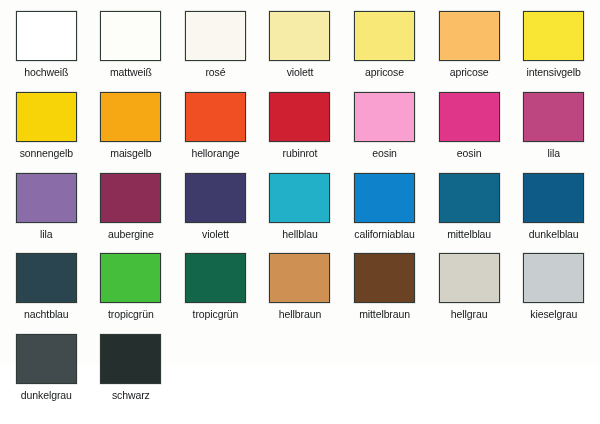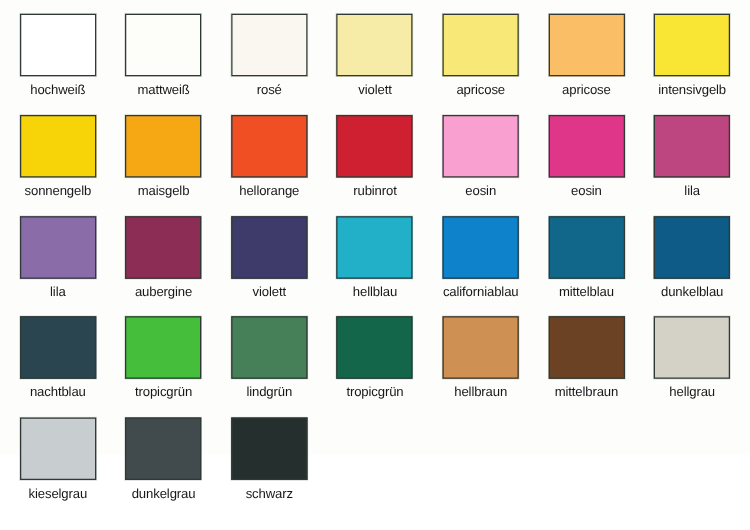--- a/index.html
+++ b/index.html
@@ -150,24 +150,20 @@
       </div>
       <div class="swatch-cell">
         <div class="swatch-chip" style="background-color: rgb(42, 68, 80);"></div>
         <div class="swatch-label">nachtblau</div>
       </div>
       <div class="swatch-cell">
         <div class="swatch-chip" style="background-color: rgb(69, 190, 59);"></div>
         <div class="swatch-label">tropicgrün</div>
       </div>
       <div class="swatch-cell">
-        <div class="swatch-chip" style="background-color: rgb(70, 128, 88);"></div>
-        <div class="swatch-label">lindgrün</div>
-      </div>
-      <div class="swatch-cell">
         <div class="swatch-chip" style="background-color: rgb(19, 102, 74);"></div>
         <div class="swatch-label">tropicgrün</div>
       </div>
       <div class="swatch-cell">
         <div class="swatch-chip" style="background-color: rgb(206, 144, 83);"></div>
         <div class="swatch-label">hellbraun</div>
       </div>
       <div class="swatch-cell">
         <div class="swatch-chip" style="background-color: rgb(107, 67, 36);"></div>
         <div class="swatch-label">mittelbraun</div>

